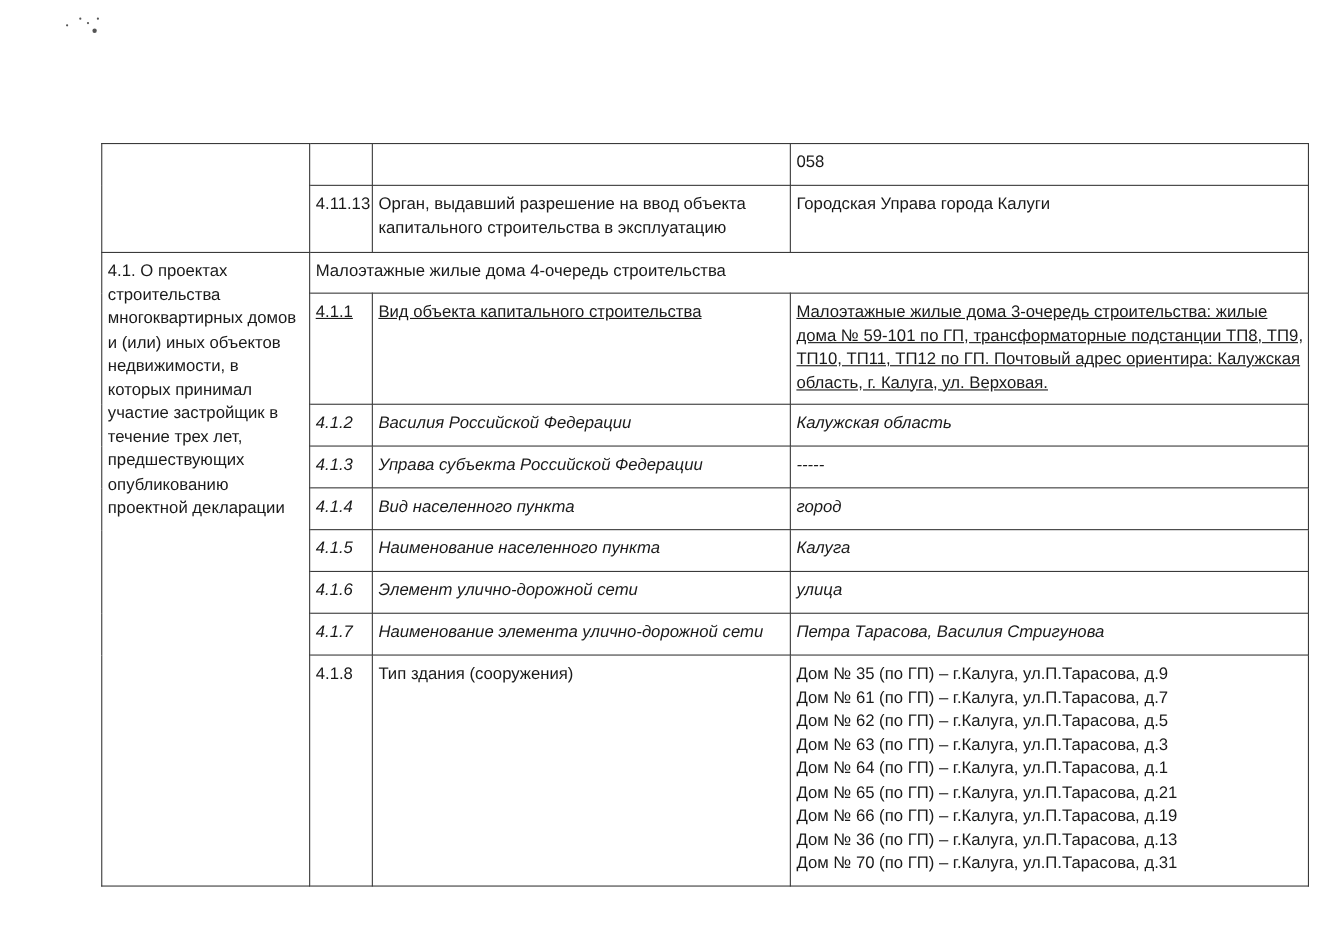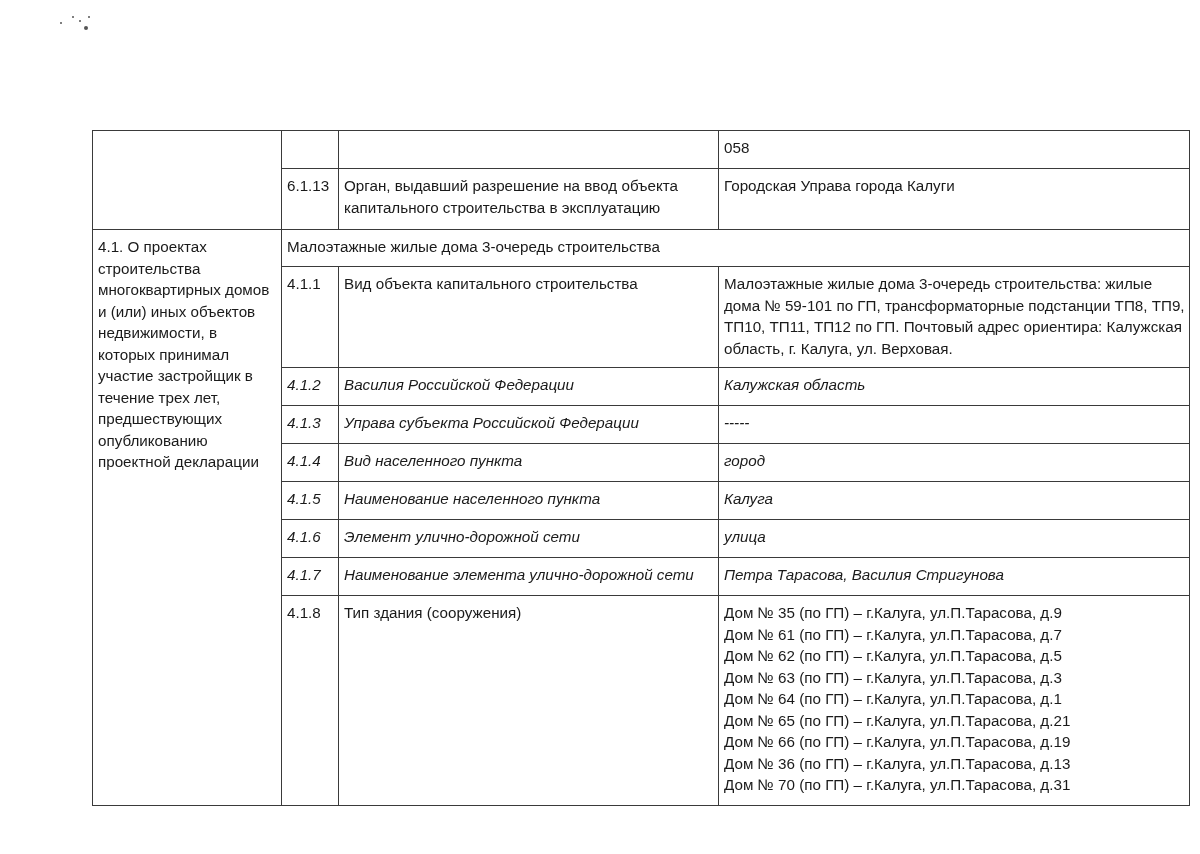--- a/index.html
+++ b/index.html
@@ -16,21 +16,21 @@
       border: 1.4px solid #3a3a3a; vertical-align: top;
       padding: 6px 4px 7px 5px;
     }
     col.c1 { width: 189px; }
     col.c2 { width: 57px; }
     col.c3 { width: 380px; }
     col.c4 { width: 471px; }
     tr.r-058 td { height: 24px; }
     tr.r-4113 td { height: 47px; }
     tr.r-sub td { height: 23px; }
-    tr.r-411 td { height: 87px; }
+    tr.r-411 td { height: 87px; text-decoration: underline; }
     tr.r-std td { height: 24px; font-style: italic; }
     tr.r-418 td { height: 196px; }
     .line { display: block; white-space: nowrap; }
     .num { white-space: nowrap; }
   </style>
 </head>
 <body>
 
 <div class="page">
   <span class="speck" style="left:84px;top:26px;width:4px;height:4px;"></span>
@@ -48,28 +48,28 @@
     </colgroup>
     <tbody>
 
       <tr class="r-058">
         <td rowspan="2"></td>
         <td></td>
         <td></td>
         <td>058</td>
       </tr>
       <tr class="r-4113">
-        <td class="num">6.1.13</td>
+        <td class="num">4.11.13</td>
         <td>Орган, выдавший разрешение на ввод объекта капитального строительства в эксплуатацию</td>
         <td>Городская Управа города Калуги</td>
       </tr>
 
       <tr class="r-sub">
         <td rowspan="10">4.1. О проектах строительства многоквартирных домов и (или) иных объектов недвижимости, в которых принимал участие застройщик в течение трех лет, предшествующих опубликованию проектной декларации</td>
-        <td colspan="3">Малоэтажные жилые дома 3-очередь строительства</td>
+        <td colspan="3">Малоэтажные жилые дома 4-очередь строительства</td>
       </tr>
       <tr class="r-411">
         <td class="num">4.1.1</td>
         <td>Вид объекта капитального строительства</td>
         <td>Малоэтажные жилые дома 3-очередь строительства: жилые дома № 59-101 по ГП, трансформаторные подстанции ТП8, ТП9, ТП10, ТП11, ТП12 по ГП. Почтовый адрес ориентира: Калужская область, г. Калуга, ул. Верховая.</td>
       </tr>
       <tr class="r-std">
         <td class="num">4.1.2</td>
         <td>Василия Российской Федерации</td>
         <td>Калужская область</td>

